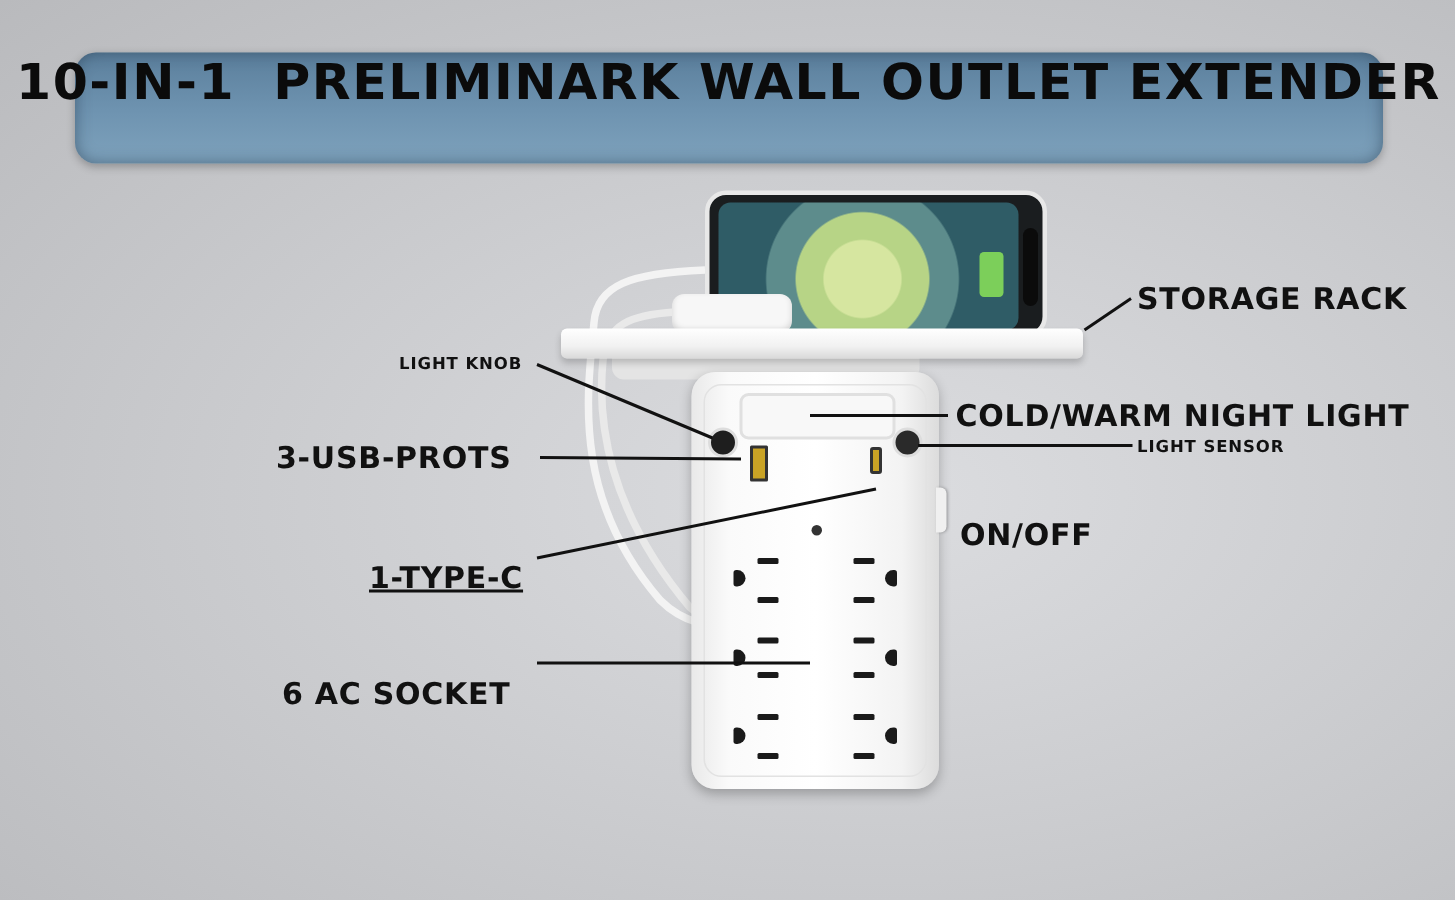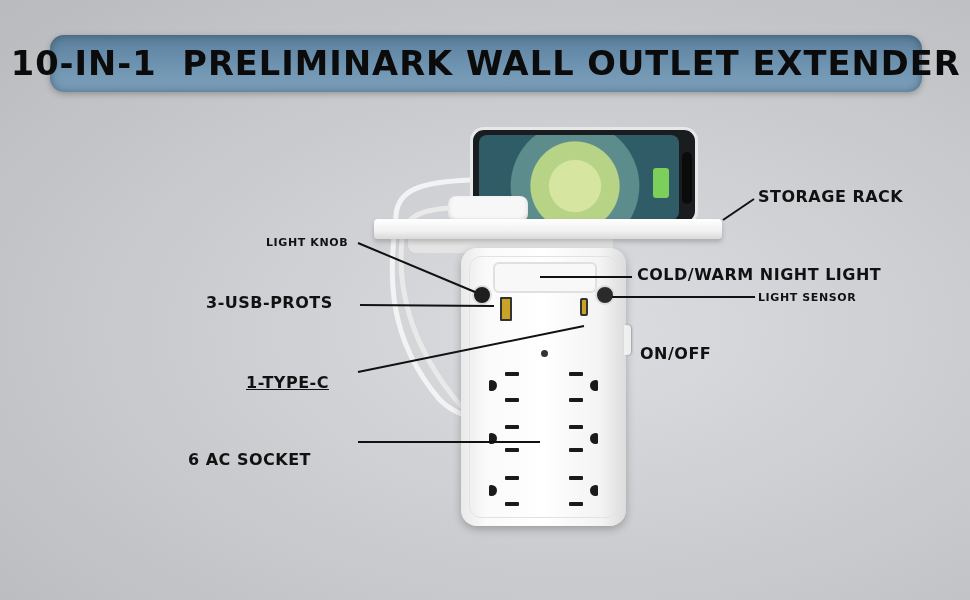--- a/index.html
+++ b/index.html
@@ -2,33 +2,33 @@
 <html><head>
 <meta charset="utf-8">
 <style>
   html, body { margin:0; padding:0; }
   body {
     width:970px; height:600px; overflow:hidden; position:relative;
     background: radial-gradient(ellipse at 60% 55%, #dcdde0 0%, #c9cacd 55%, #b9babd 100%);
     font-family: "DejaVu Sans", sans-serif;
   }
   .title-bar {
-    position:absolute; left:50px; top:35px; width:872px; height:57px;
+    position:absolute; left:50px; top:35px; width:872px; height:74px;
     border-radius:14px;
     background: linear-gradient(180deg, #5b7f9c 0%, #6f94b1 55%, #7ea2bc 100%);
     box-shadow: 0 2px 6px rgba(0,0,0,0.25), inset 0 0 10px rgba(30,50,70,0.5);
-    display:flex; align-items:center; justify-content:center;
+    display:flex; justify-content:center;
   }
   .title-text {
     font-family:"DejaVu Sans", sans-serif; font-weight:bold; font-size:33px;
     color:#0b0b0b; letter-spacing:1px; text-transform:uppercase; white-space:pre;
     transform: scaleX(1.02);
   }
   .label { position:absolute; font-weight:bold; color:#111; text-transform:uppercase; white-space:nowrap; letter-spacing:0.5px; font-family:"DejaVu Sans", sans-serif; }
-  .lg { font-size:16px; }
+  .lg { font-size:20px; }
   .sm { font-size:11px; letter-spacing:0.6px;text-align:right; }
   svg.lines { position:absolute; left:0; top:0; }
 
   
   .phone {
     position:absolute; left:470px; top:127px; width:228px; height:98px;
     background:#1a1d1f; border-radius:14px; border:3px solid #e8e8e8;
     box-sizing:border-box; overflow:hidden;
   }
   .screen { position:absolute; left:6px; top:5px; right:16px; bottom:2px;
@@ -136,16 +136,16 @@
     <line x1="360" y1="305" x2="494" y2="306"></line>
     <line x1="358" y1="372" x2="584" y2="326"></line>
     <line x1="358" y1="442" x2="540" y2="442"></line>
   </g>
 </svg>
 
 <span class="label lg" style="left:758px;top:187px;">STORAGE RACK</span>
 <span class="label sm" style="left:266px;top:236px;">LIGHT KNOB</span>
 <span class="label lg" style="left:637px;top:265px;">COLD/WARM NIGHT LIGHT</span>
 <span class="label sm" style="left:758px;top:291px;">LIGHT SENSOR</span>
-<span class="label lg" style="left:206px;top:293px;">3-USB-PROTS</span>
+<span class="label lg" style="left:184px;top:293px;">3-USB-PROTS</span>
 <span class="label lg" style="left:640px;top:344px;">ON/OFF</span>
 <span class="label lg" style="left:246px;top:373px;text-decoration:underline;">1-TYPE-C</span>
 <span class="label lg" style="left:188px;top:450px;">6 AC SOCKET</span>
 
 </body></html>

